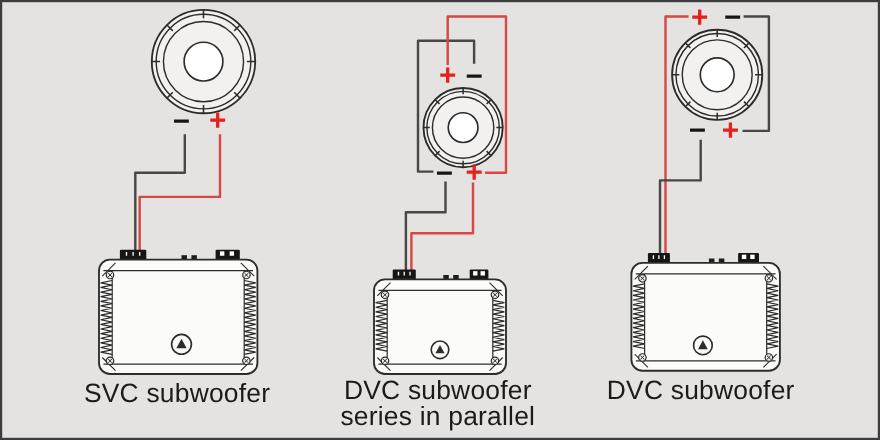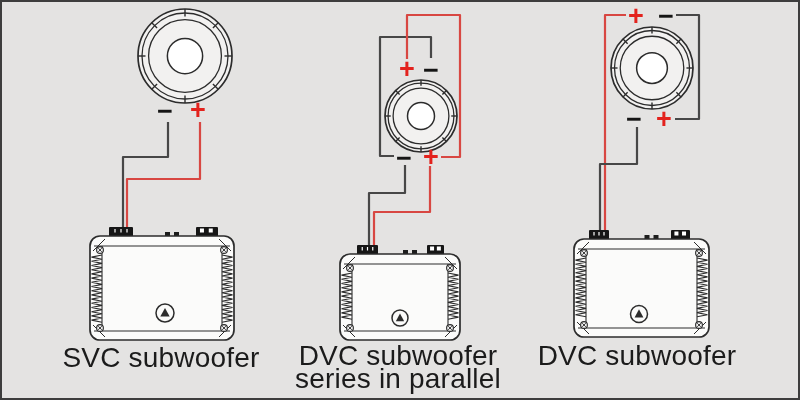--- a/index.html
+++ b/index.html
@@ -21,21 +21,21 @@
     line-height:1;
     user-select:none;
     white-space:nowrap;
   }
   .sign.pos{color:var(--positive,#e3221d);}
   .sign.neg{color:var(--negative,#151515);}
   .caption{
     position:absolute;
     width:240px;
     text-align:center;
-    font-size:28px;
+    font-size:24px;
     line-height:22.5px;
     color:var(--label,#1b1b1b);
     letter-spacing:0.2px;
   }
 </style>
 </head>
 <body>
 
 <div class="canvas">
 

